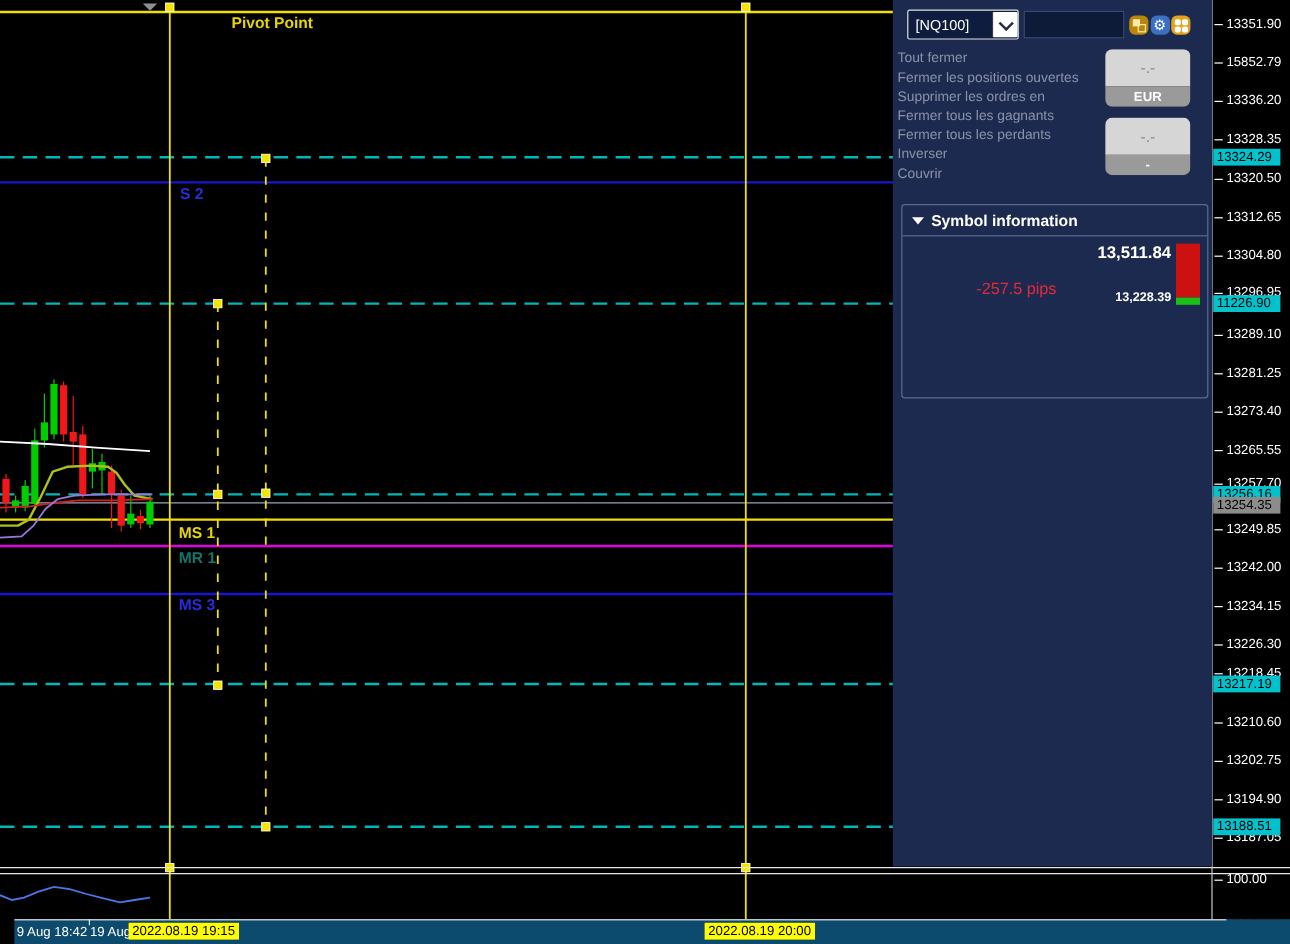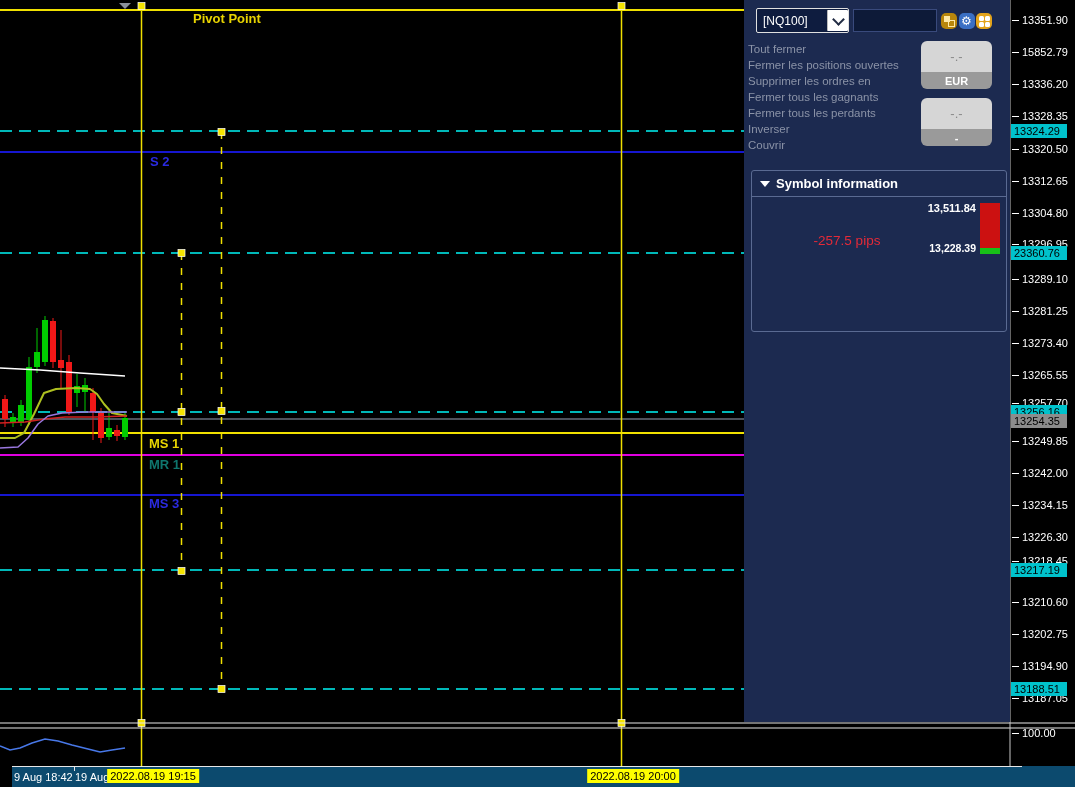--- a/index.html
+++ b/index.html
@@ -50,21 +50,21 @@
   #symbol-info{position:absolute;left:7px;top:170px;width:254px;height:160px;
       border:1px solid #5a6a92;border-radius:3px;}
   #si-header{height:25px;border-bottom:1px solid #5a6a92;display:flex;align-items:center;cursor:pointer;}
   #si-collapse{width:0;height:0;border-left:5px solid transparent;border-right:5px solid transparent;
       border-top:6px solid #fff;margin:0 6px 0 8px;}
   #si-title{color:#fff;font-size:13px;font-weight:bold;}
   #si-pct{position:absolute;left:20px;top:33px;width:150px;text-align:center;
       font-size:20px;font-weight:bold;}
   #si-pips{position:absolute;left:20px;top:62px;width:150px;text-align:center;font-size:13.5px;}
   #si-high{position:absolute;left:140px;top:31px;width:84px;text-align:right;color:#fff;
-      font-size:11px;font-weight:bold;}
+      font-size:14px;font-weight:bold;}
   #si-low{position:absolute;left:140px;top:71px;width:84px;text-align:right;color:#fff;
       font-size:10.5px;font-weight:bold;}
   #si-bar{position:absolute;left:228px;top:32px;width:20px;height:51px;display:flex;flex-direction:column;}
   #si-bar .bar-red{flex:1;}
   #si-bar .bar-green{height:6px;}
   #si-indicators{position:absolute;left:0;top:100px;width:254px;display:flex;justify-content:space-around;}
   .ind{display:flex;flex-direction:column;align-items:center;width:80px;}
   .ind-label{color:#fff;font-size:12px;font-weight:bold;margin-bottom:7px;}
   .ind-circle{width:28px;height:28px;border-radius:50%;display:flex;align-items:center;justify-content:center;}
 </style>
@@ -239,21 +239,21 @@
     </div>
     <div class="pa-row" style="top: 727px;">
       <span class="pa-dash"></span>
       <span class="pa-text">100.00</span>
     </div>
     <div class="pa-row" style="top: 765px;">
       <span class="pa-dash"></span>
       <span class="pa-text">0.00</span>
     </div>
     <div class="pa-badge" style="top: 124px; background: rgb(0, 194, 204);">13324.29</div>
-    <div class="pa-badge" style="top: 246px; background: rgb(0, 194, 204);">23360.76</div>
+    <div class="pa-badge" style="top: 246px; background: rgb(0, 194, 204);">11226.90</div>
     <div class="pa-badge" style="top: 405px; background: rgb(0, 194, 204);">13256.16</div>
     <div class="pa-badge" style="top: 414px; background: rgb(140, 140, 140);">13254.35</div>
     <div class="pa-badge" style="top: 563px; background: rgb(0, 194, 204);">13217.19</div>
     <div class="pa-badge" style="top: 682px; background: rgb(0, 194, 204);">13188.51</div>
   </div>
 
 <div id="time-axis">
   <div id="time-axis-line"></div>
 <div class="ta-tick" style="left: 62px;"></div>
     <div class="ta-label" style="left: 2px;">9 Aug 18:42</div>

